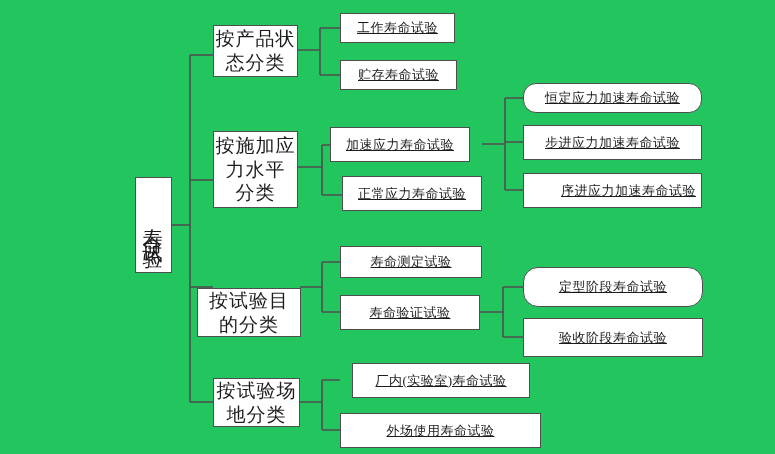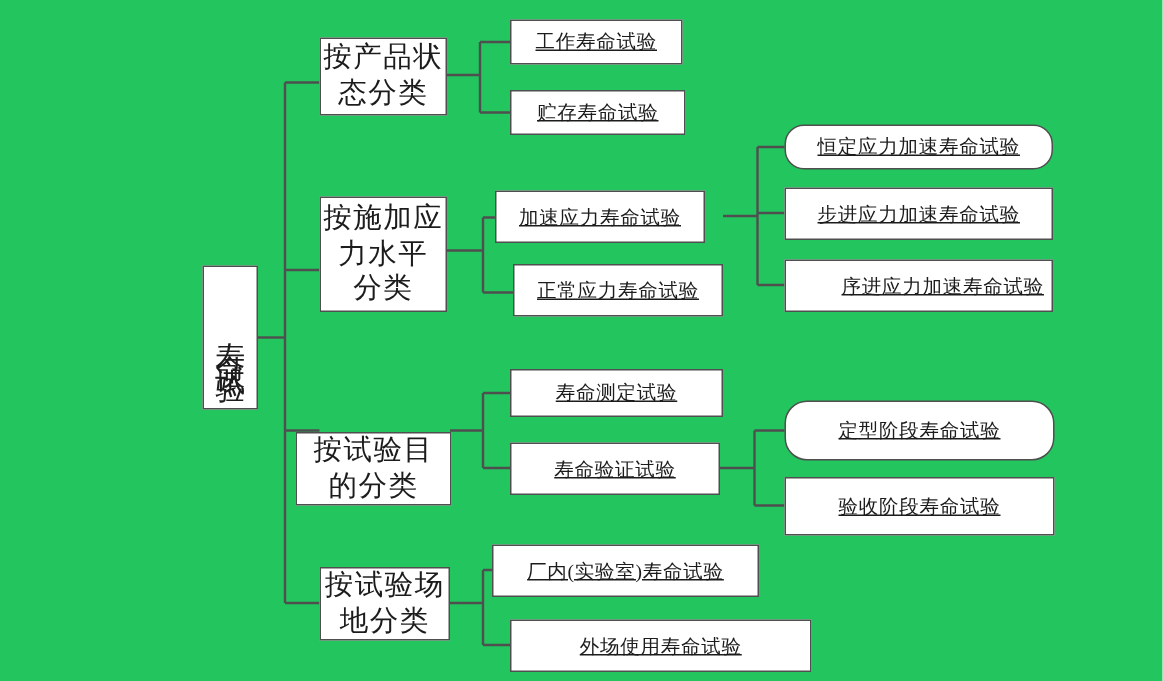--- a/index.html
+++ b/index.html
@@ -117,16 +117,16 @@
   <div class="node leaf" style="left:523px; top:83px; width:179px; height:30px;border-radius:13px;">恒定应力加速寿命试验</div>
   <div class="node leaf" style="left:523px; top:125px; width:179px; height:35px;">步进应力加速寿命试验</div>
   <div class="node leaf" style="left:523px; top:173px; width:179px; height:35px;padding-left:32px;">序进应力加速寿命试验</div>
 
   <div class="node leaf" style="left:340px; top:246px; width:142px; height:32px;">寿命测定试验</div>
   <div class="node leaf" style="left:340px; top:295px; width:140px; height:35px;">寿命验证试验</div>
 
   <div class="node leaf" style="left:523px; top:267px; width:180px; height:40px;border-radius:15px;">定型阶段寿命试验</div>
   <div class="node leaf" style="left:523px; top:318px; width:180px; height:39px;">验收阶段寿命试验</div>
 
-  <div class="node leaf" style="left:328px; top:363px; width:178px; height:35px;">厂内(实验室)寿命试验</div>
+  <div class="node leaf" style="left:352px; top:363px; width:178px; height:35px;">厂内(实验室)寿命试验</div>
   <div class="node leaf" style="left:340px; top:413px; width:201px; height:35px;">外场使用寿命试验</div>
 
 </div>
 
 </body></html>

